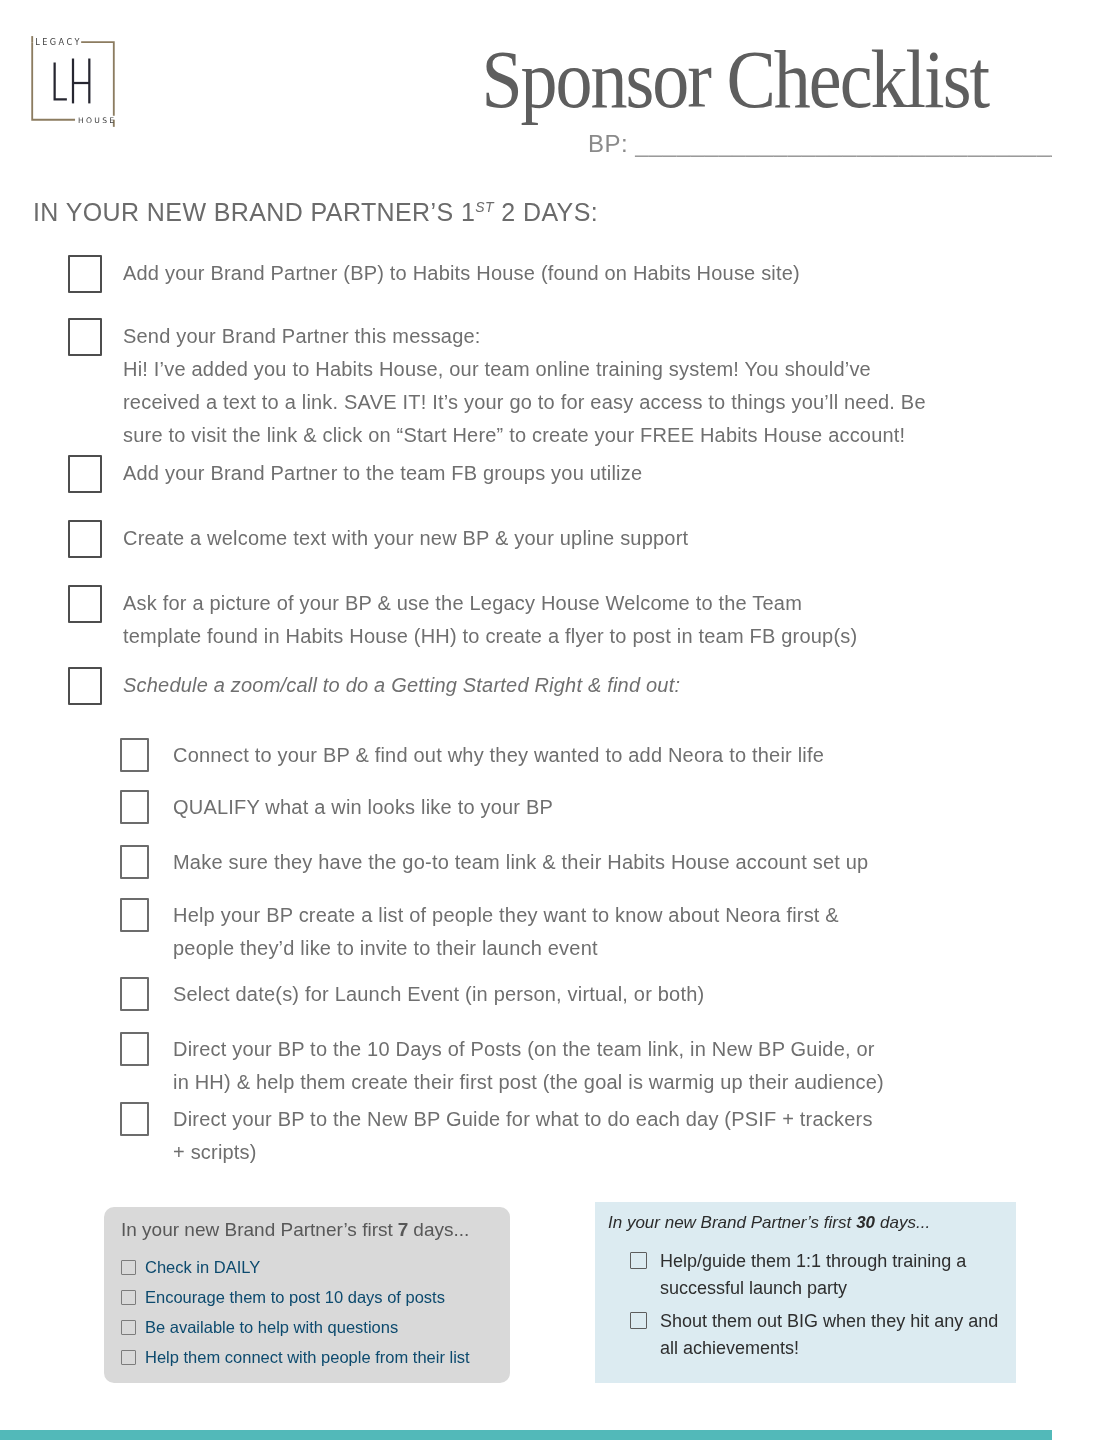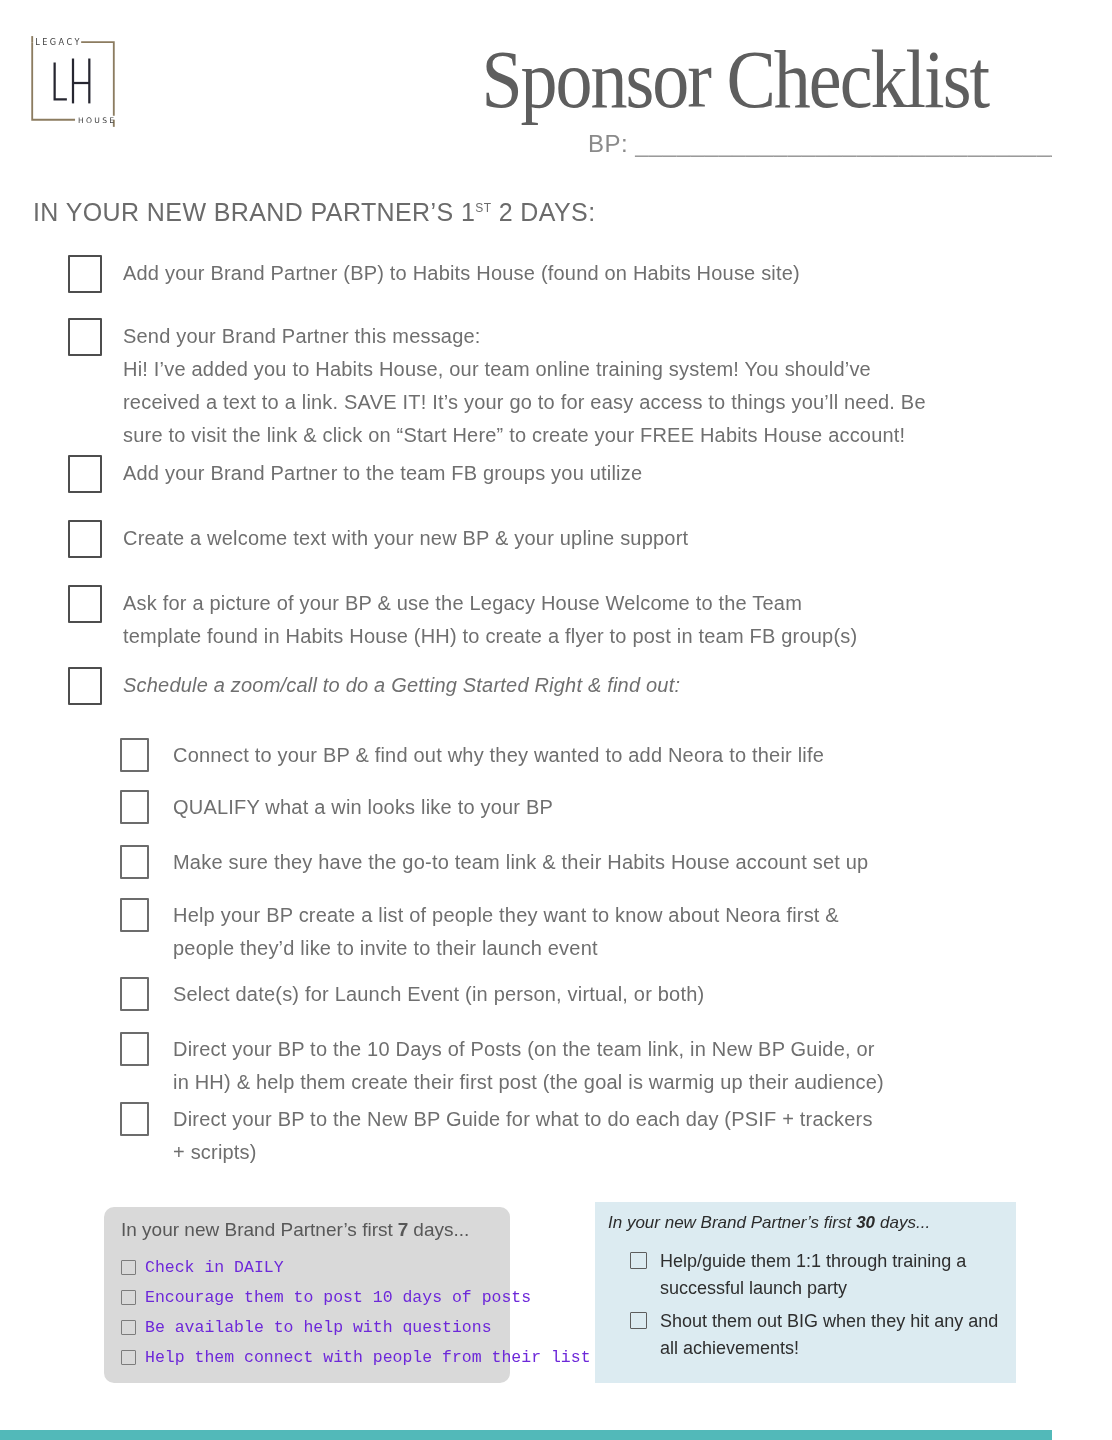--- a/index.html
+++ b/index.html
@@ -23,21 +23,21 @@
     position:absolute; left:588px; top:130px; font-size:24px; color:#8a8a8a;
     letter-spacing:0.5px; white-space:nowrap;
   }
   .bp-line .blank { color:#9a9a9a; }
 
   
   .section-heading {
     position:absolute; left:33px; top:198px; font-size:25px; color:#6b6b6b;
     letter-spacing:0.4px; white-space:nowrap;
   }
-  .section-heading sup { font-size:12px; vertical-align:super; }
+  .section-heading sup { font-size:14px; vertical-align:super;font-style:italic; }
 
   
   .row { position:absolute; display:flex; align-items:flex-start; left:68px; width:960px; }
   .row.sub { left:120px; }
   .cb {
     flex:none; width:30px; height:34px; border:2px solid #4d4d4d;
     background:#fff; border-radius:1px; display:inline-block;
   }
   .cb.sm { width:25px; height:30px; border:2px solid #6c6c6c; }
   .itext {
@@ -55,21 +55,21 @@
   .box7 {
     position:absolute; left:104px; top:1207px; width:406px; height:176px;
     background:#d9d9d9; box-sizing:border-box; padding:12px 10px 0 17px;
     color:#4f4f4f;
     border-radius:10px;
   }
   .box7 .box-title { font-size:19px; color:#585858; margin-bottom:17px; white-space:nowrap; }
   .box-title b { margin:0 5px; font-weight:bold; }
   .box7 .brow { display:flex; align-items:center; margin-bottom:11px; }
   .cb.xs { width:13px; height:13px; border:1.5px solid #7c7c7c; background:transparent; }
-  .box7 .btext { margin-left:9px; font-size:16.5px; color:#6d28d9; white-space:nowrap;font-family:Liberation Mono, monospace; }
+  .box7 .btext { margin-left:9px; font-size:16.5px; color:#0c4a6e; white-space:nowrap; }
 
   .box30 {
     position:absolute; left:595px; top:1202px; width:421px; height:181px;
     background:#dcebf1; box-sizing:border-box; padding:11px 8px 0 13px;
     color:#2e2e2e;
   }
   .box30 .box-title { font-size:17px; color:#2b2b2b; margin-bottom:15px; white-space:nowrap;font-style:italic; }
   .box30 .brow { display:flex; align-items:flex-start; margin-bottom:6px; }
   .cb.xs2 { flex:none; width:15px; height:15px; border:1.5px solid #5d5d5d; background:transparent; margin-left:22px; margin-top:4px; }
   .box30 .btext { margin-left:13px; font-size:18px; line-height:27px; color:#2e2e2e; white-space:pre-line; }

